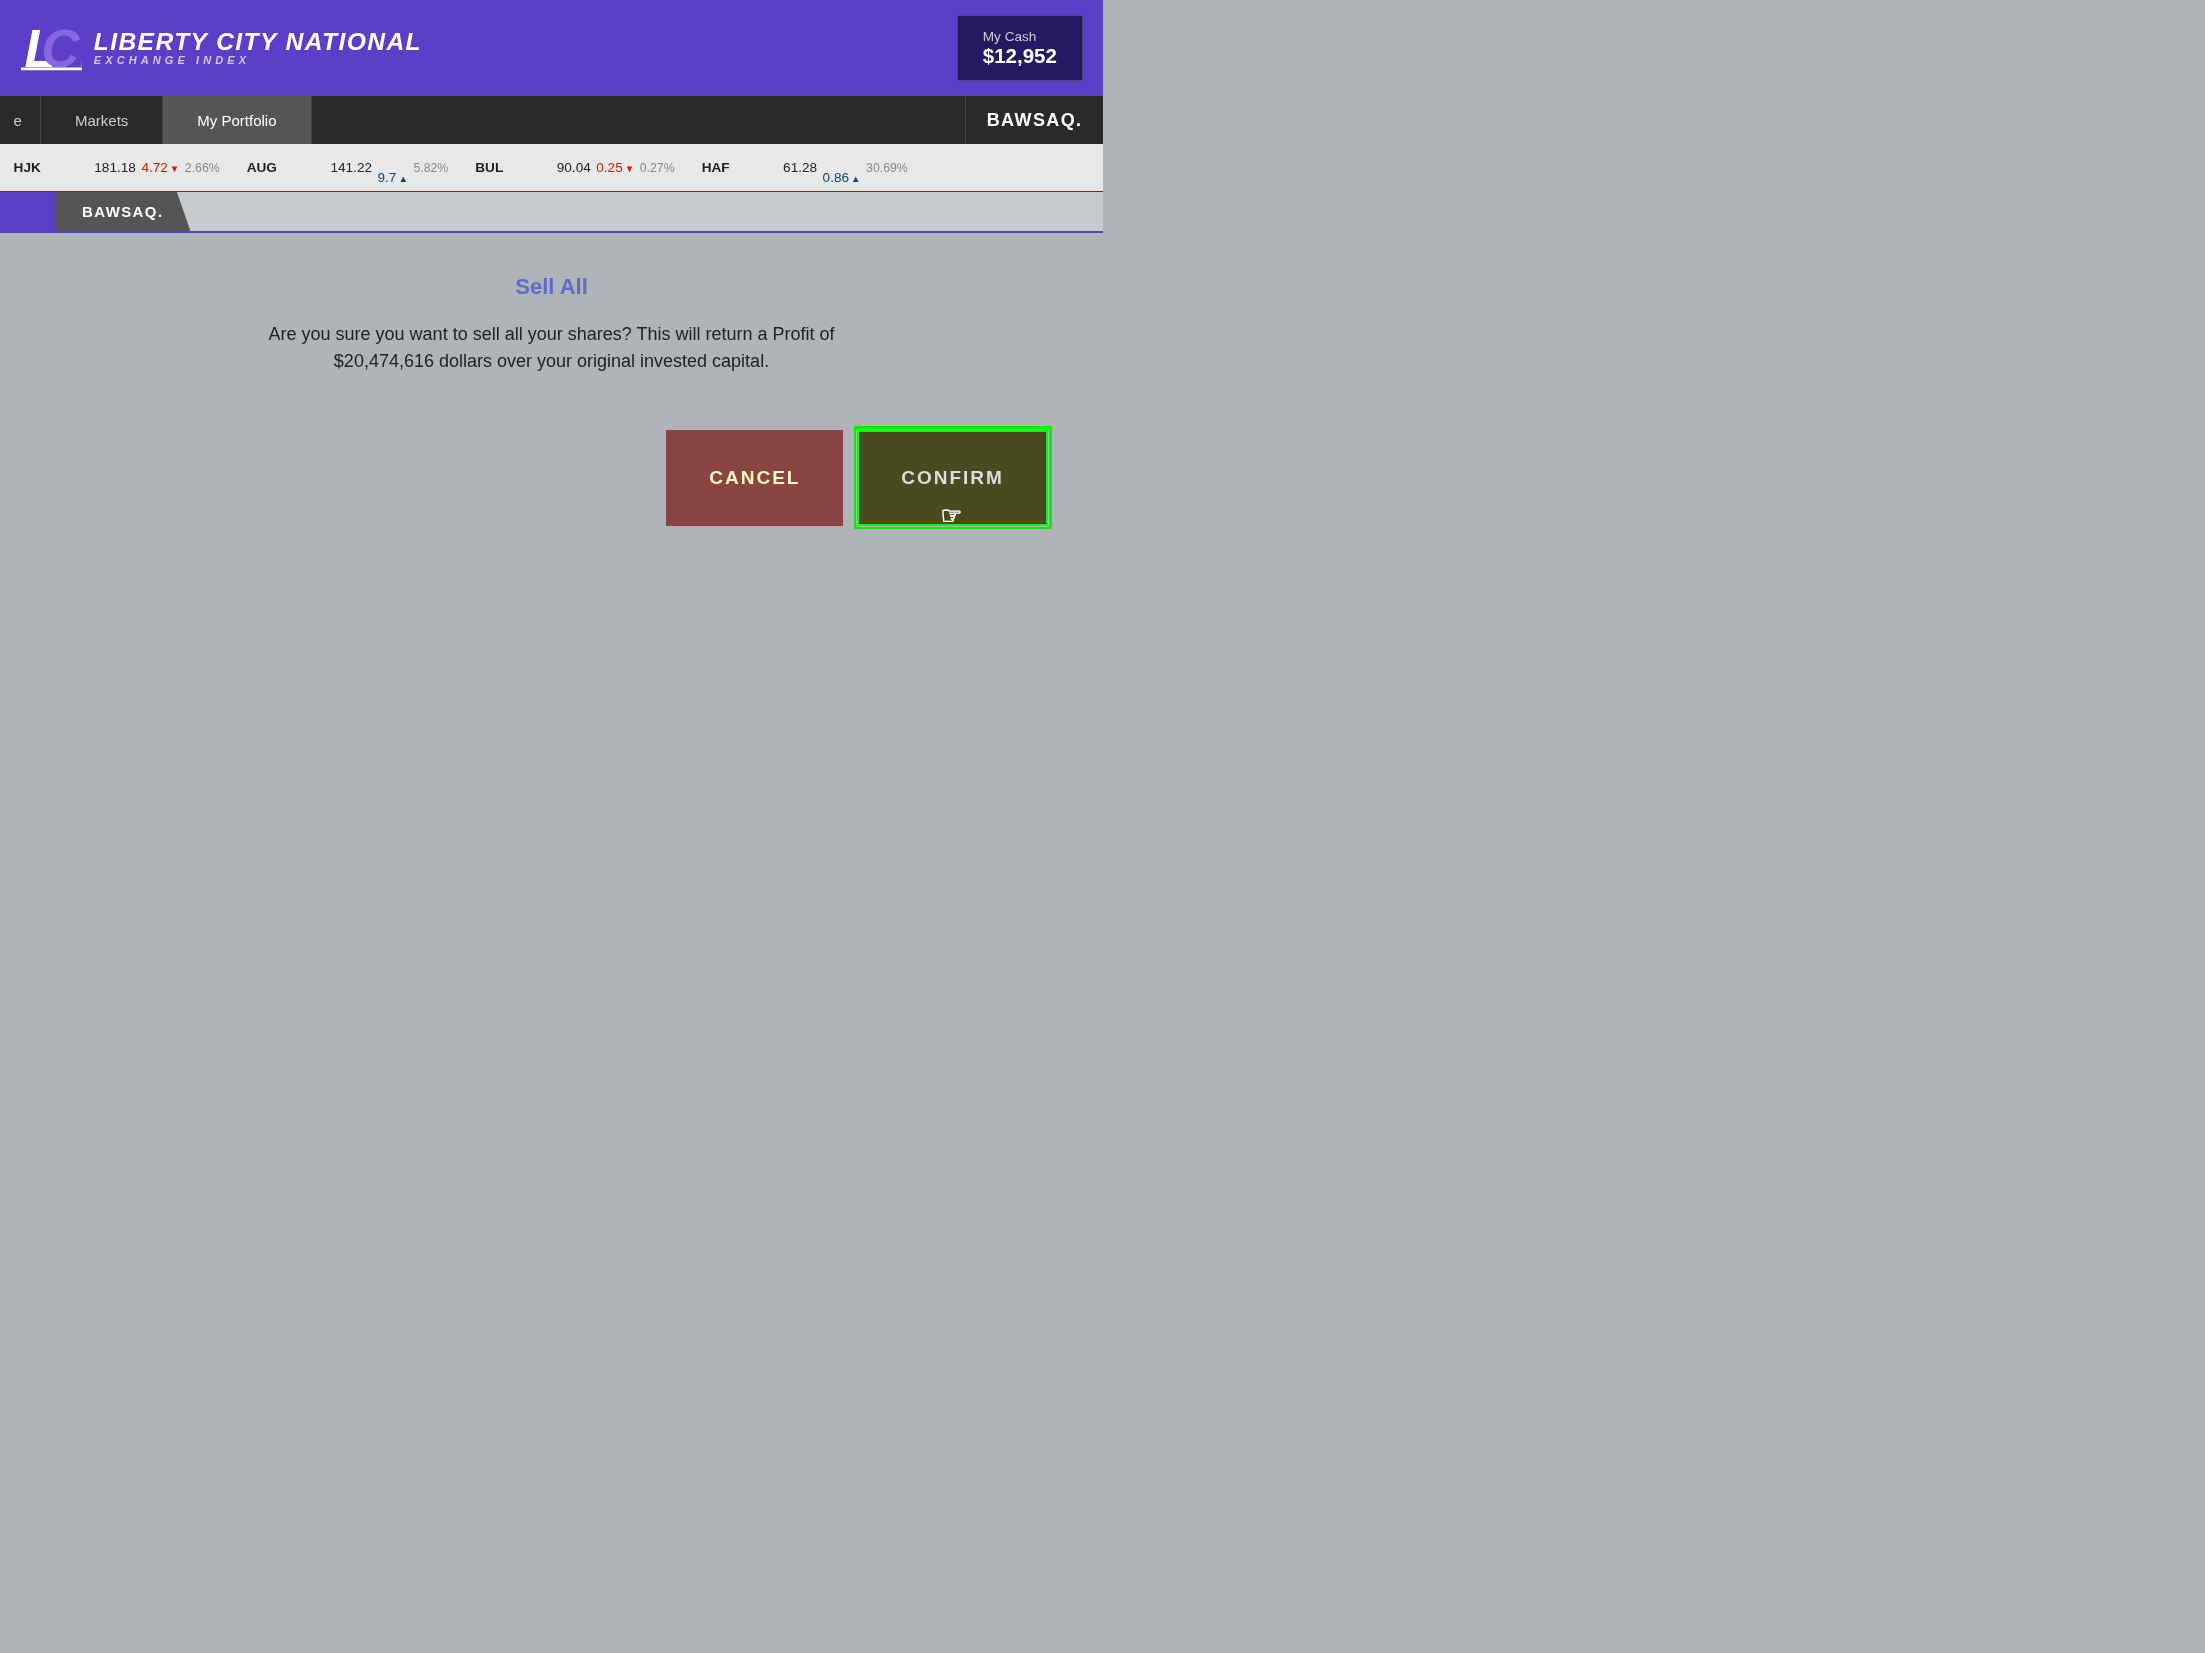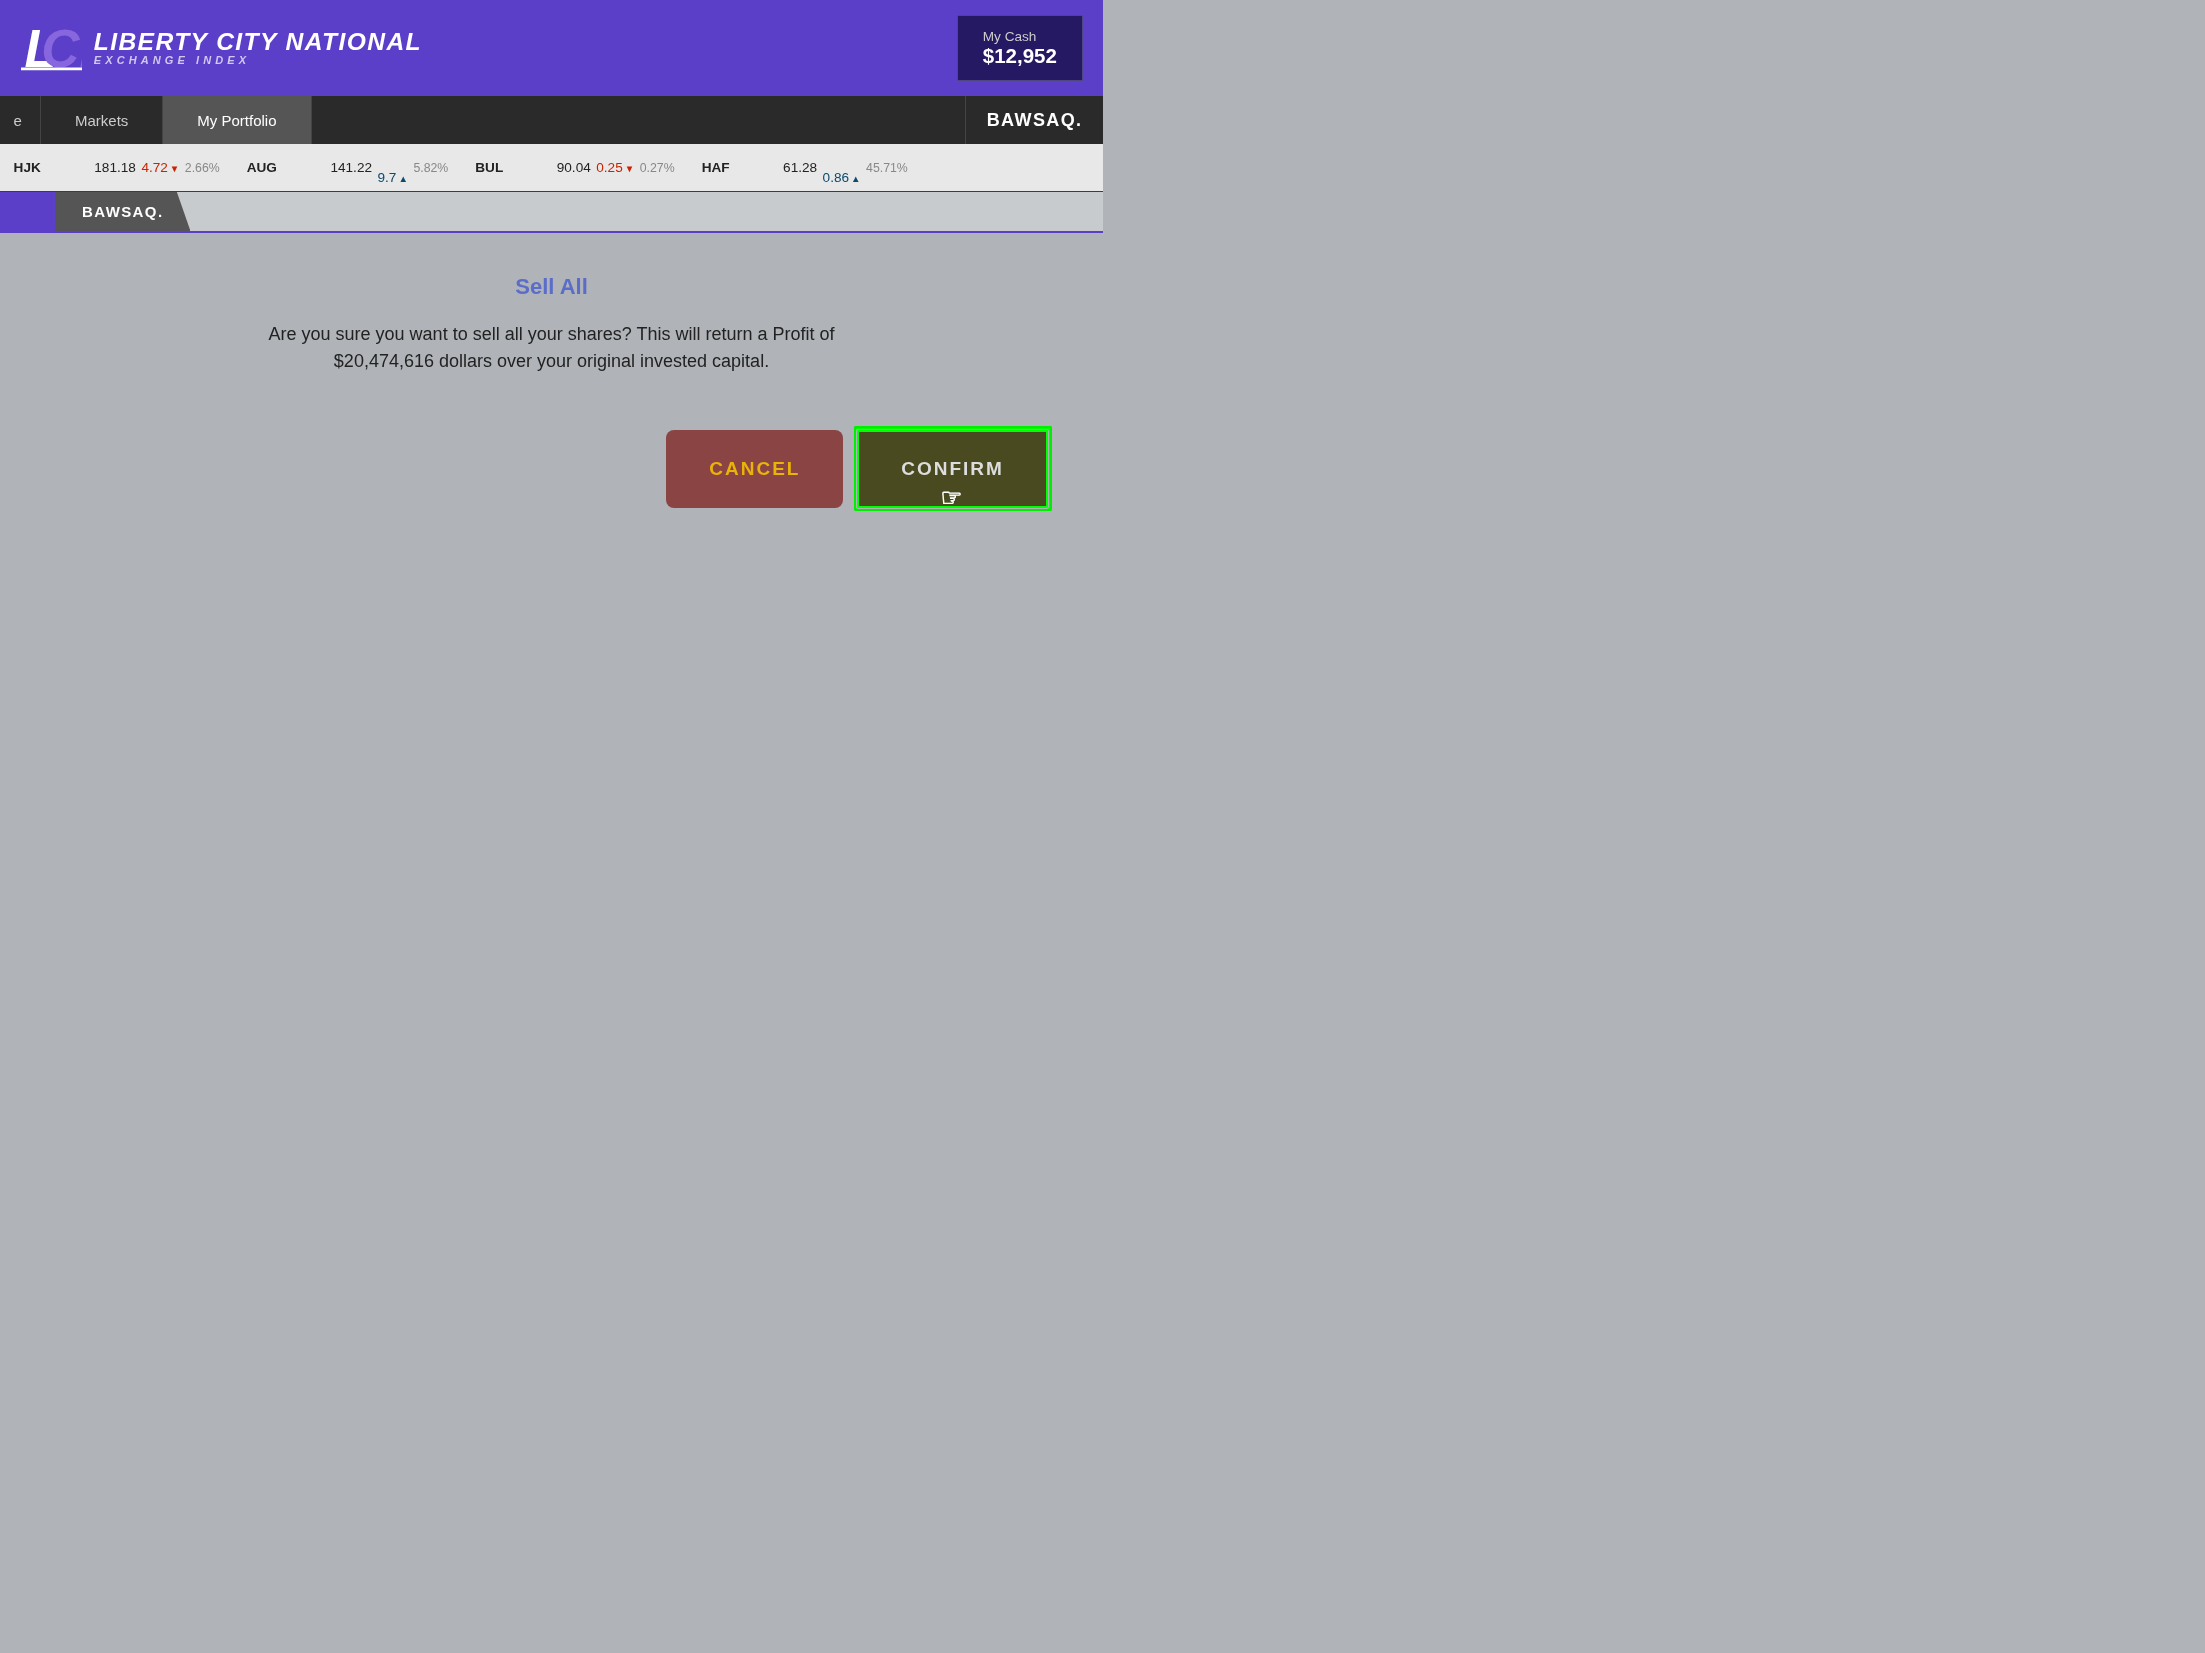--- a/index.html
+++ b/index.html
@@ -232,28 +232,28 @@
       display: flex;
       gap: 13.6px;
       justify-content: flex-end;
       width: 100%;
       max-width: 751px;
       margin-left: auto;
     }
 
     .btn-cancel {
       background: #8b4444;
-      color: #eab308;
+      color: #fef9c3;
       font-size: 19px;
       font-weight: bold;
-      padding: 28px 41px;
+      padding: 37px 41px;
       border: none;
       cursor: pointer;
       letter-spacing: 2px;
-      border-radius: 8px;
+      border-radius: 0;
       min-width: 177px;
     }
 
     .btn-confirm {
       background: #4a4a20;
       color: #ddd;
       font-size: 19px;
       font-weight: bold;
       padding: 19px 41px;
       border: 2.7px solid #00ff00;
@@ -357,21 +357,21 @@
       0.25<span class="arrow-down"></span>
     </span>
     <span class="ticker-pct">0.27%</span>
   </div>
   <div class="ticker-item">
     <span class="ticker-symbol">HAF</span>
     <span class="ticker-price">61.28</span>
     <span class="ticker-change up">
       0.86<span class="arrow-up"></span>
     </span>
-    <span class="ticker-pct">45.71%</span>
+    <span class="ticker-pct">30.69%</span>
   </div>
 </div>
 
 <div class="tab-row">
   <div class="tab-blue-bar"></div>
   <div class="tab-item">
     <span>BAWSAQ.</span>
   </div>
 </div>
 

